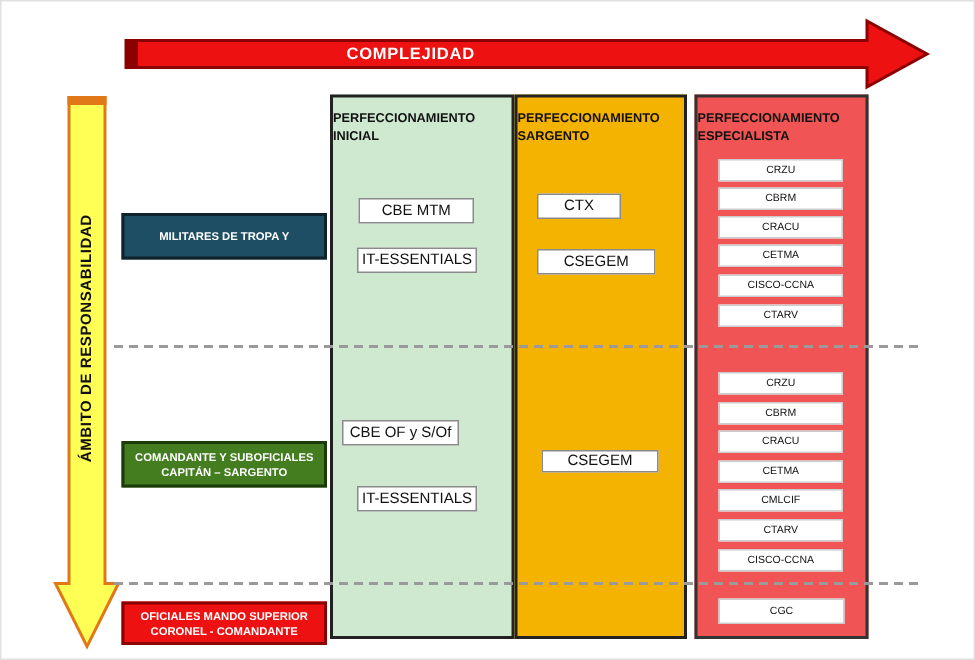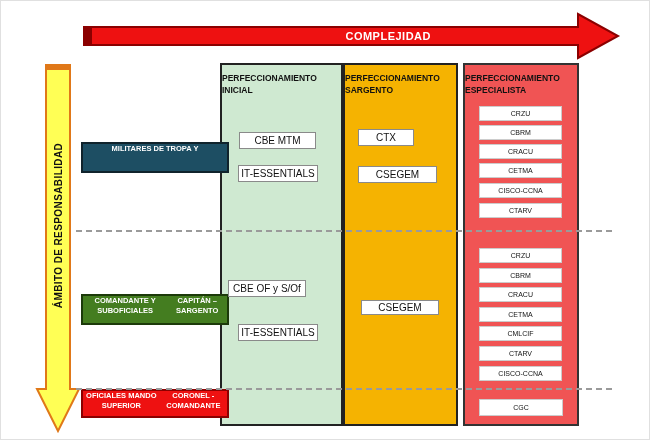--- a/index.html
+++ b/index.html
@@ -6,21 +6,21 @@
   #stage{
     position:relative;width:650px;height:440px;background:#ffffff;
     font-family:"Liberation Sans","DejaVu Sans",sans-serif;overflow:hidden;
     border:1px solid #e0e0e0;box-sizing:border-box;
   }
   
   .arrow-svg{position:absolute;}
   #h-arrow{left:80px;top:8px;width:542px;height:54px;}
   #v-arrow{left:34px;top:62px;width:46px;height:372px;}
   .arrow-label-h{
-    position:absolute;left:230px;top:29px;width:200px;text-align:right;
+    position:absolute;left:230px;top:29px;width:200px;text-align:left;
     color:#ffffff;font-weight:bold;font-size:11px;letter-spacing:.5px;z-index:5;
   }
   .arrow-label-v{
     position:absolute;left:-83px;top:219px;width:280px;text-align:center;
     transform:rotate(-90deg);color:#111111;font-weight:bold;font-size:10px;
     letter-spacing:.4px;z-index:5;
   }
   
   .col{position:absolute;top:62px;height:363px;border:2px solid #222222;box-sizing:border-box;z-index:1;}
   #col-inicial{left:219px;width:123px;background:#cfe9d1;}
@@ -29,27 +29,27 @@
   .col-title{
     position:absolute;top:7px;left:0;width:100%;text-align:left;
     font-weight:bold;font-size:8.5px;line-height:12px;color:#111111;
   }
   
   .dash{position:absolute;left:75px;width:536px;height:0;border-top:2px dashed #9a9a9a;z-index:4;}
   #dash-1{top:229px;}
   #dash-2{top:387px;}
   
   .rank{
-    position:absolute;left:80px;width:148px;box-sizing:border-box;z-index:3;
+    position:absolute;left:80px;width:137px;box-sizing:border-box;z-index:3;
     color:#ffffff;font-weight:bold;font-size:7.5px;line-height:10px;
-    text-align:center;display:flex;flex-direction:row;justify-content:center;
+    text-align:center;display:flex;flex-direction:column;justify-content:center;
   }
   #rank-mtm{top:141px;height:31px;background:#1d4e63;border:2px solid #10232c;}
   #rank-oficiales{top:293px;height:31px;background:#447d20;border:2px solid #1c3a0a;}
-  #rank-mando{top:388px;height:29px;background:#ee1111;border:2px solid #8b0000;}
+  #rank-mando{top:400px;height:29px;background:#ee1111;border:2px solid #8b0000;}
   
   .course{
     position:absolute;background:#ffffff;border:1px solid #8a8a8a;box-sizing:border-box;
     display:flex;align-items:center;justify-content:center;
     font-size:10px;color:#111111;z-index:3;height:17px;
   }
   .course.sm{height:15px;border-color:#cccccc;font-size:7px;}
 </style>
 </head>
 <body>

